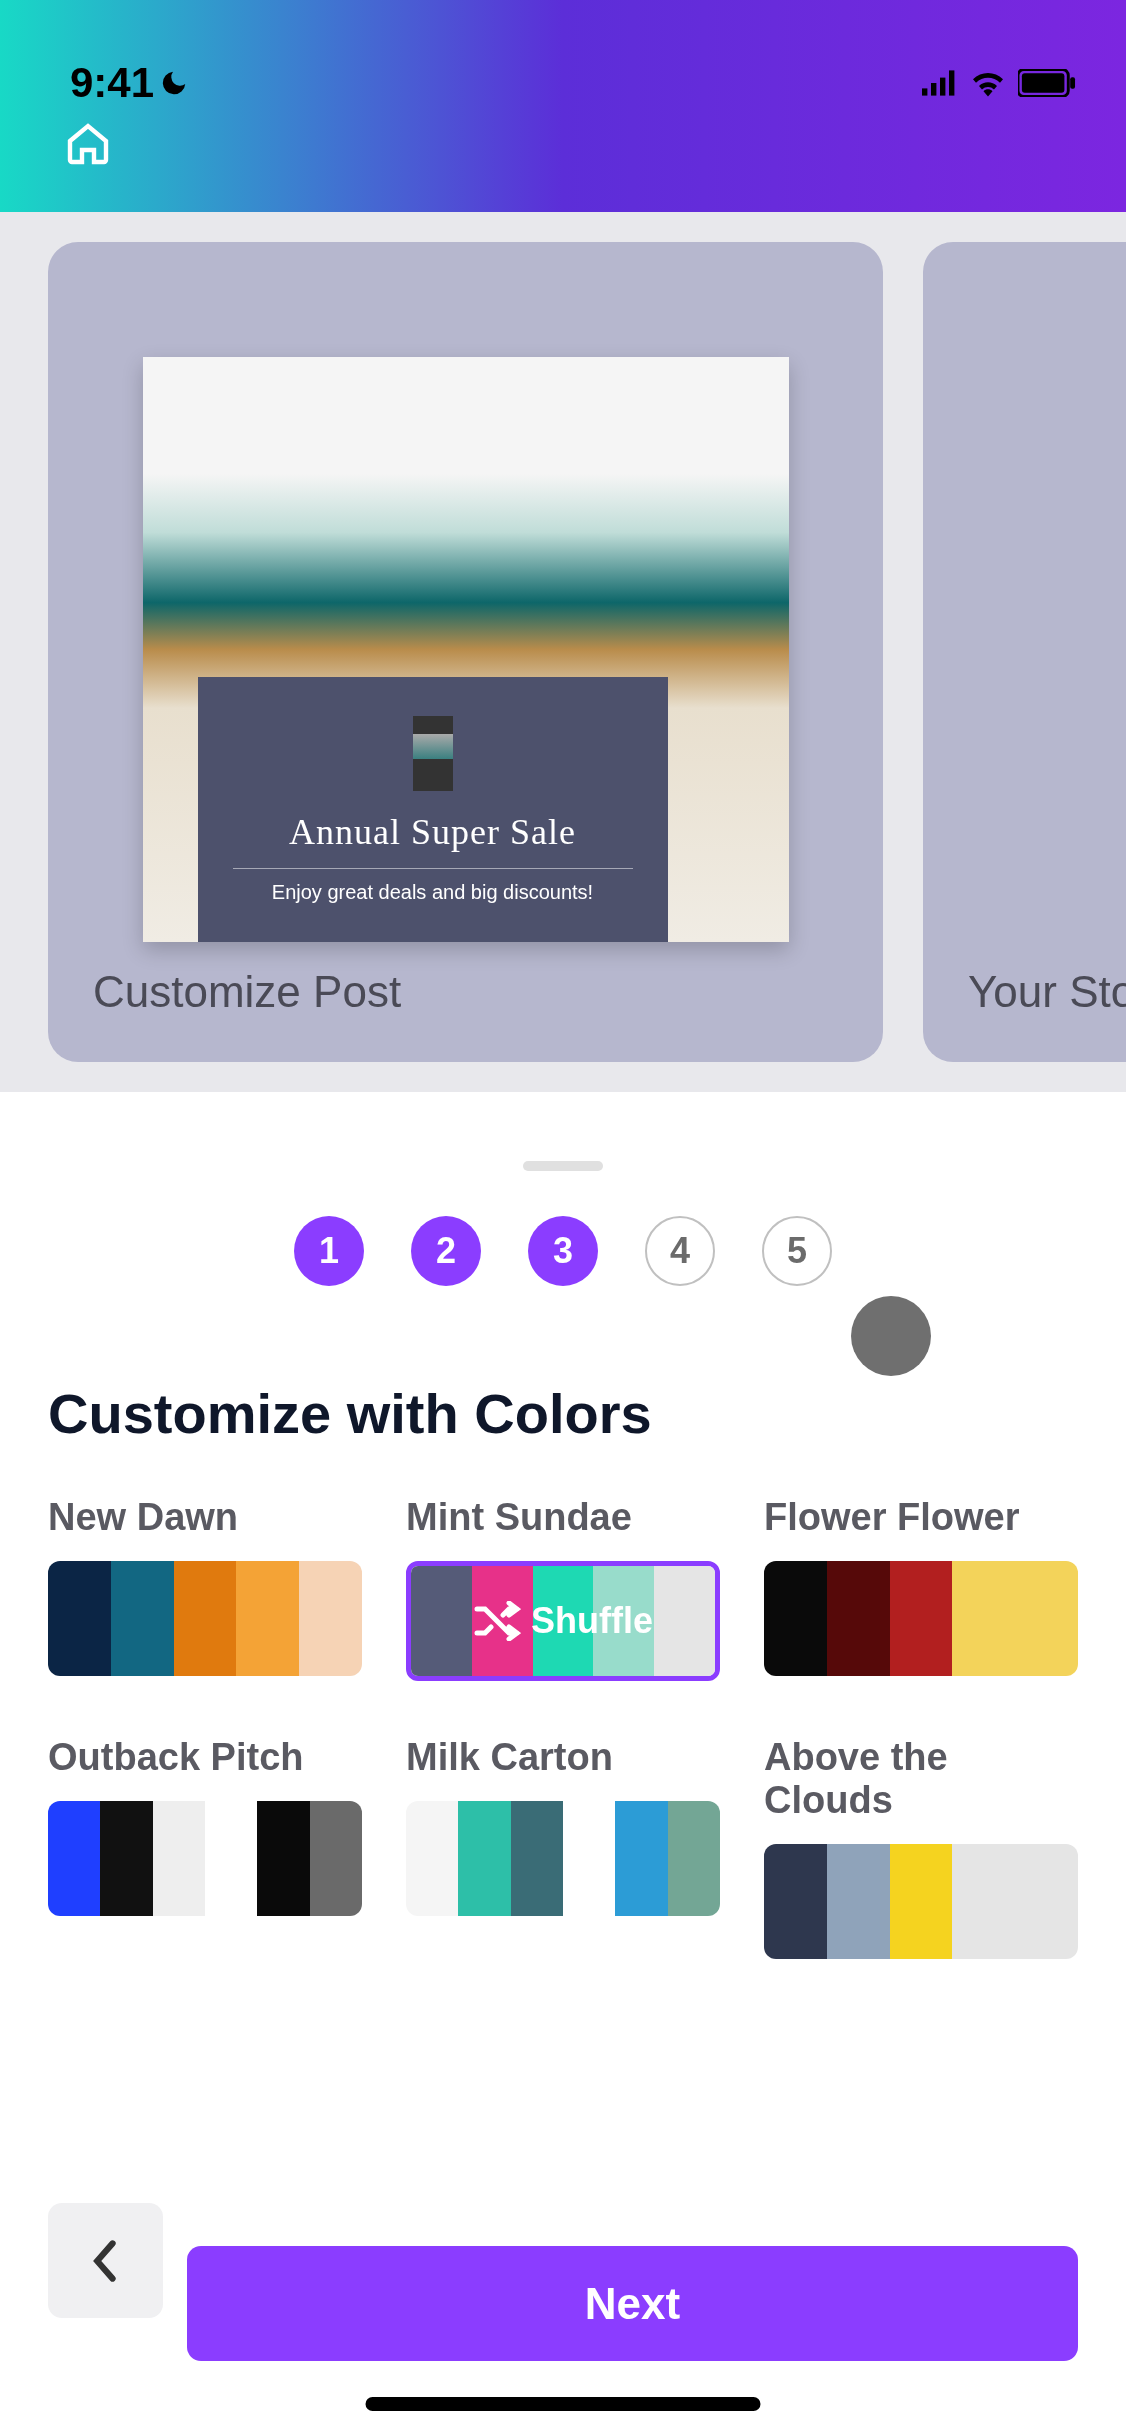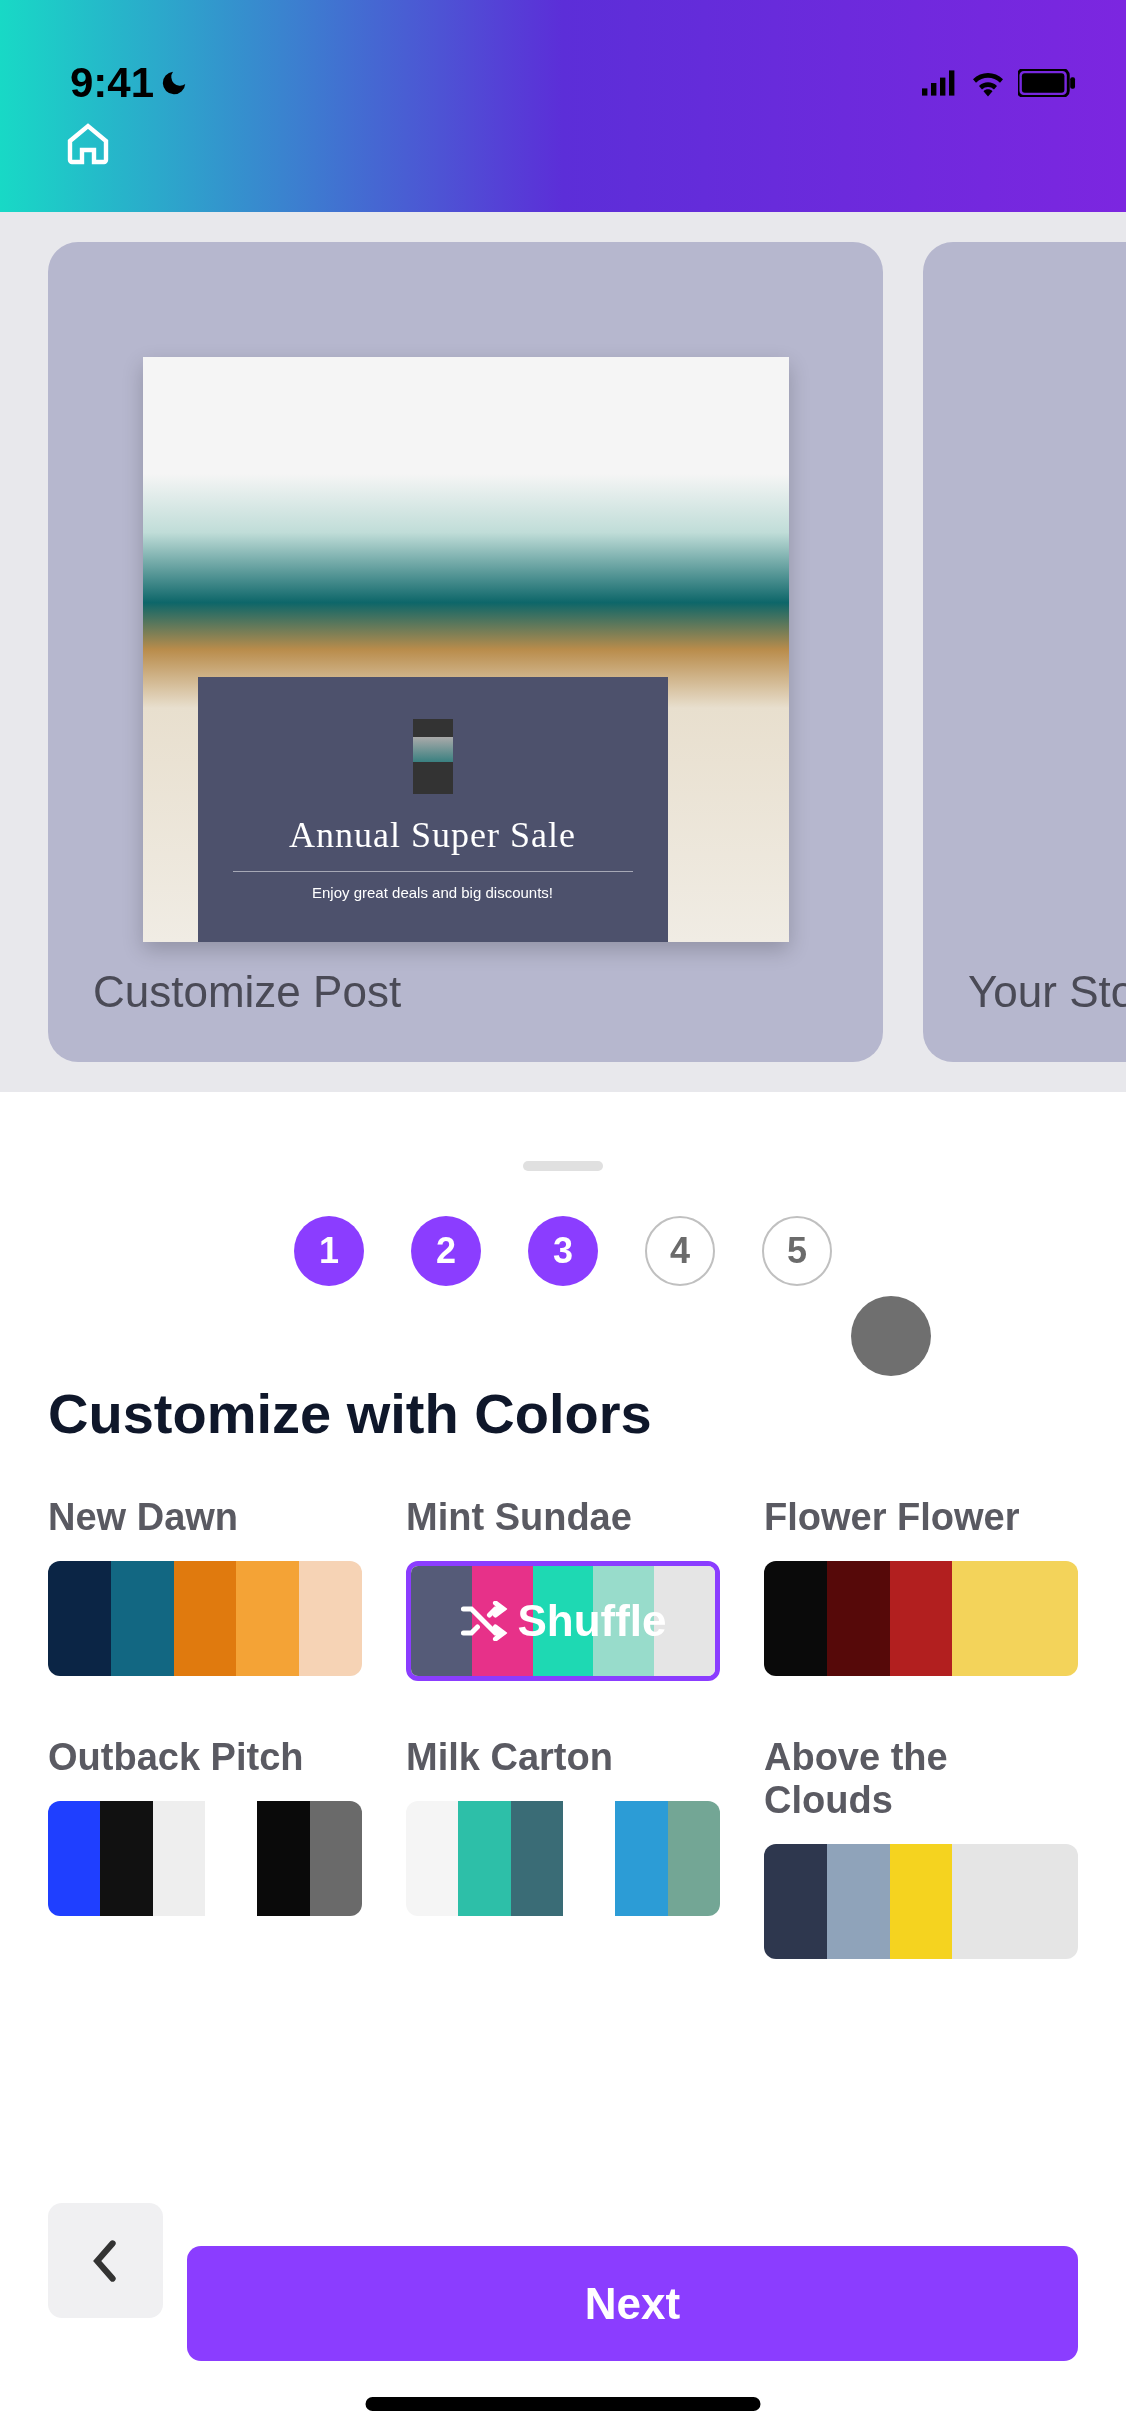--- a/index.html
+++ b/index.html
@@ -112,21 +112,21 @@
       font-size: 36px;
       font-weight: 400;
       letter-spacing: 1px;
     }
     .soap-divider {
       width: 400px;
       height: 1px;
       background: rgba(255,255,255,0.5);
       margin: 15px 0 12px;
     }
-    .soap-sub { font-size: 15px; }
+    .soap-sub { font-size: 20px; }
     .template-label {
       position: absolute;
       left: 45px;
       bottom: 45px;
       font-size: 44px;
       color: #4a4a56;
     }
     .template-card-2 {
       background: #b6b7ce;
       border-radius: 30px;
@@ -225,21 +225,21 @@
     .swatch { flex: 1; }
     .shuffle-overlay {
       position: absolute;
       left: 50%;
       top: 50%;
       transform: translate(-50%, -50%);
       display: flex;
       align-items: center;
       gap: 10px;
       color: #fff;
-      font-size: 44px;
+      font-size: 36px;
       font-weight: 700;
     }
     .shuffle-icon { width: 48px; height: 40px; }
     .bottom-bar {
       position: absolute;
       bottom: 0;
       left: 0;
       right: 0;
       height: 265px;
       background: #fff;

